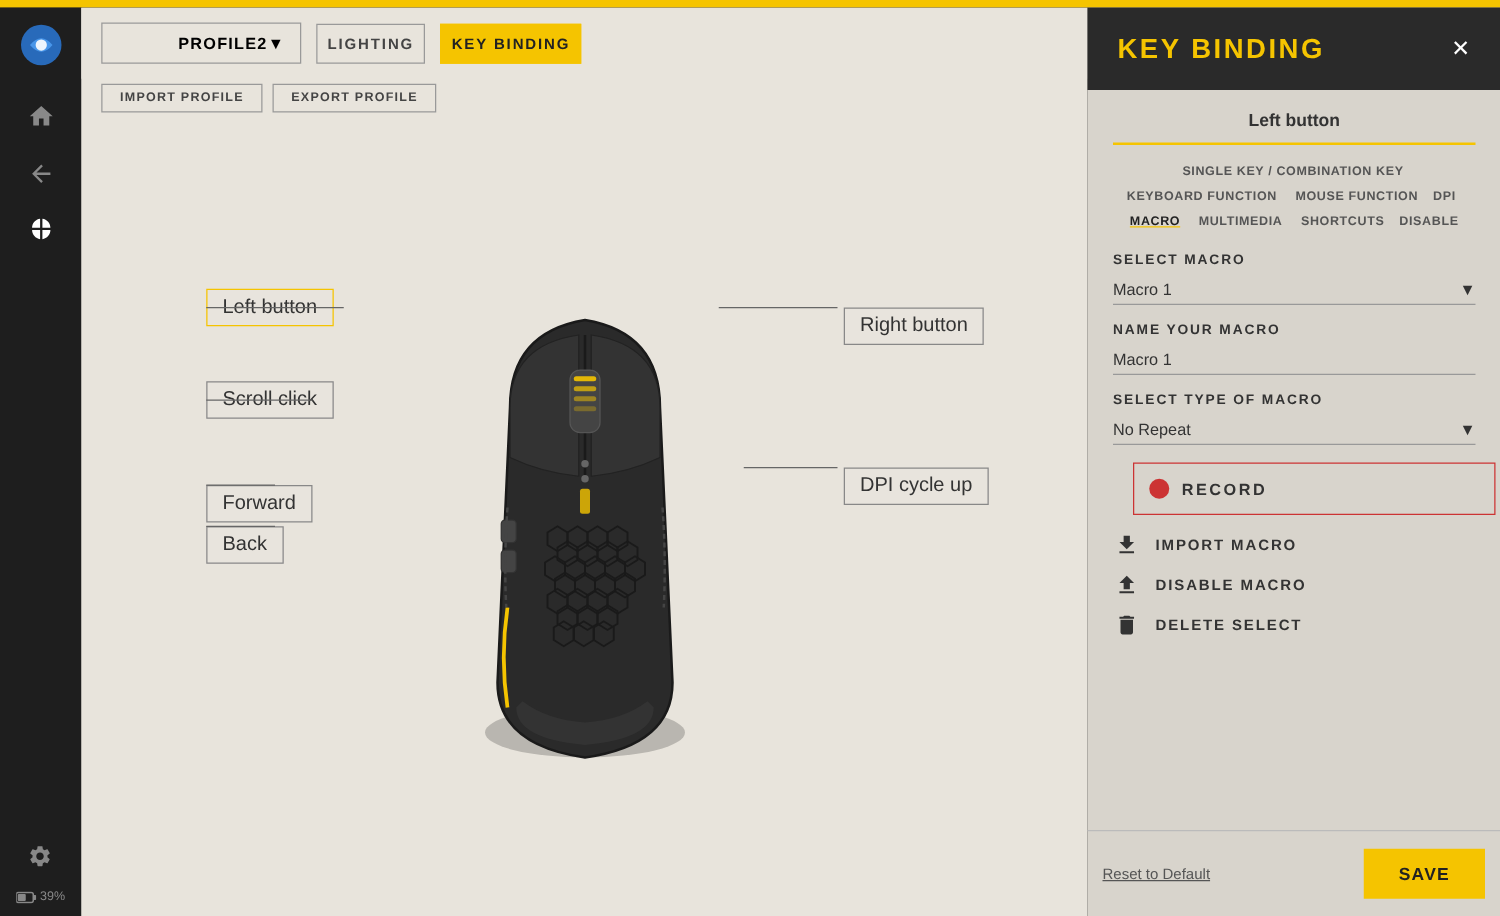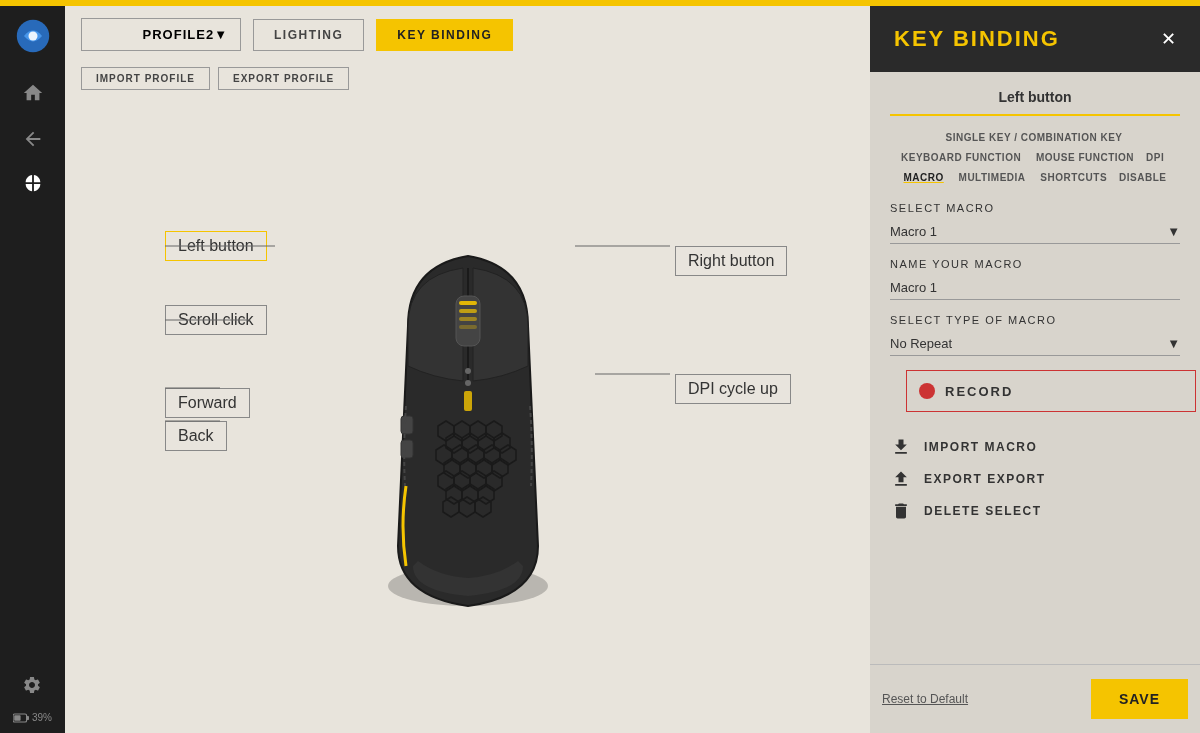--- a/index.html
+++ b/index.html
@@ -18,21 +18,21 @@
     .sidebar-bottom { margin-top: auto; display: flex; flex-direction: column; align-items: center; gap: 8px; }
     .battery-info { color: #888; font-size: 10px; text-align: center; }
 
     
     .main-content { flex: 1; background: #e8e4dc; display: flex; flex-direction: column; overflow: hidden; }
 
     
     .nav-bar { display: flex; align-items: center; padding: 12px 16px; gap: 12px; background: #e8e4dc; }
     .profile-select { display: flex; align-items: center; border: 1.5px solid #999; background: transparent; padding: 8px 12px; font-size: 13px; font-weight: 600; letter-spacing: 1px; cursor: pointer; min-width: 160px; justify-content: flex-end; }
     .profile-select span { font-size: 13px; }
-    .nav-tab { border: 1.5px solid #999; background: transparent; padding: 8px 20px; font-size: 12px; font-weight: 600; letter-spacing: 1.5px; cursor: pointer; color: #444; }
+    .nav-tab { border: 1.5px solid #999; background: transparent; padding: 8px 8px; font-size: 12px; font-weight: 600; letter-spacing: 1.5px; cursor: pointer; color: #444; }
     .nav-tab.active { background: #f5c400; border-color: #f5c400; color: #222; }
 
     
     .profile-actions { display: flex; gap: 8px; padding: 4px 16px 8px; }
     .profile-btn { border: 1.5px solid #999; background: transparent; padding: 5px 14px; font-size: 10px; font-weight: 600; letter-spacing: 1px; cursor: pointer; color: #444; }
 
     
     .mouse-area { flex: 1; position: relative; display: flex; align-items: center; justify-content: center; }
 
     
@@ -52,28 +52,28 @@
 
     .section-title-bar { text-align: center; padding-bottom: 8px; border-bottom: 2px solid #f5c400; margin-bottom: 14px; }
     .section-title-bar span { font-size: 14px; font-weight: 600; color: #333; }
 
     .key-options { display: flex; flex-wrap: wrap; justify-content: center; gap: 2px; margin-bottom: 14px; }
     .key-option { font-size: 10px; font-weight: 600; letter-spacing: 0.5px; color: #555; cursor: pointer; padding: 2px 4px; }
     .key-option.active { color: #222; text-decoration: underline; text-decoration-color: #f5c400; }
     .key-option-sep { color: #999; font-size: 10px; display: flex; align-items: center; }
 
     .form-section { margin-bottom: 14px; }
-    .form-label { font-size: 11px; font-weight: 400; letter-spacing: 1.5px; color: #333; margin-bottom: 6px; display: block; }
+    .form-label { font-size: 11px; font-weight: 700; letter-spacing: 1.5px; color: #333; margin-bottom: 6px; display: block; }
     .form-select { width: 100%; border: none; border-bottom: 1px solid #999; background: transparent; padding: 4px 0; font-size: 13px; color: #333; display: flex; align-items: center; justify-content: space-between; cursor: pointer; }
     .form-input { width: 100%; border: none; border-bottom: 1px solid #999; background: transparent; padding: 4px 0; font-size: 13px; color: #333; outline: none; }
 
     .record-btn { width: 100%; display: flex; align-items: center; justify-content: flex-start; gap: 10px; border: 1.5px solid #cc3333; background: transparent; padding: 12px; font-size: 13px; font-weight: 700; letter-spacing: 2px; cursor: pointer; color: #333; margin: 10px 16px; }
     .record-dot { width: 16px; height: 16px; background: #cc3333; border-radius: 50%; }
 
-    .macro-actions { display: flex; flex-direction: column; gap: 10px; margin-top: 24px; }
+    .macro-actions { display: flex; flex-direction: column; gap: 10px; margin-top: 13px; }
     .macro-action { display: flex; align-items: center; gap: 12px; cursor: pointer; font-size: 12px; font-weight: 700; letter-spacing: 1.5px; color: #333; }
     .macro-icon { width: 22px; height: 22px; display: flex; align-items: center; justify-content: center; }
 
     .right-panel-footer { padding: 14px 12px; display: flex; gap: 12px; align-items: center; justify-content: space-between; border-top: 1px solid #bbb; }
     .reset-btn { background: none; border: none; font-size: 12px; color: #555; cursor: pointer; text-decoration: underline; }
     .save-btn { background: #f5c400; border: none; padding: 12px 28px; font-size: 14px; font-weight: 700; letter-spacing: 1px; cursor: pointer; color: #222; }
   </style>
 </head>
 <body>
 
@@ -323,21 +323,21 @@
             </svg>
           </div>
           <span>IMPORT MACRO</span>
         </div>
         <div class="macro-action">
           <div class="macro-icon">
             <svg width="20" height="20" viewBox="0 0 24 24" fill="currentColor">
               <path d="M9 16h6v-6h4l-7-7-7 7h4zm-4 2h14v2H5z"></path>
             </svg>
           </div>
-          <span>EXPORT EXPORT</span>
+          <span>DISABLE MACRO</span>
         </div>
         <div class="macro-action">
           <div class="macro-icon">
             <svg width="20" height="20" viewBox="0 0 24 24" fill="currentColor">
               <path d="M6 19c0 1.1.9 2 2 2h8c1.1 0 2-.9 2-2V7H6v12zM19 4h-3.5l-1-1h-5l-1 1H5v2h14V4z"></path>
             </svg>
           </div>
           <span>DELETE SELECT</span>
         </div>
       </div>

